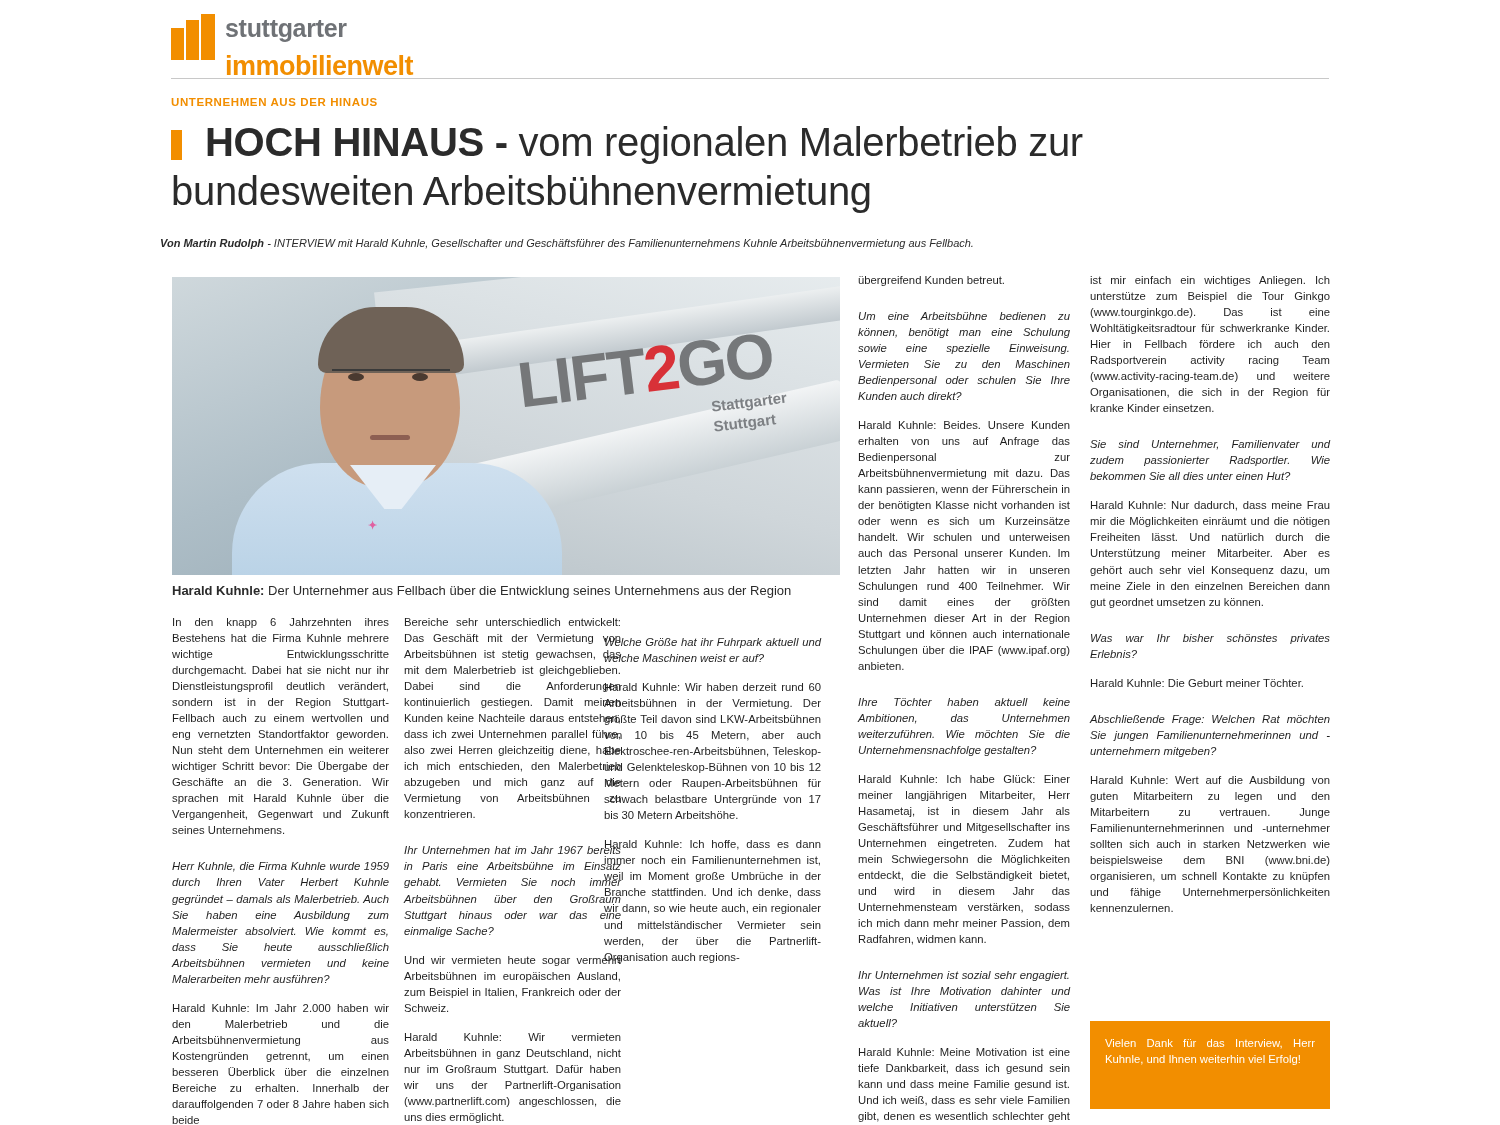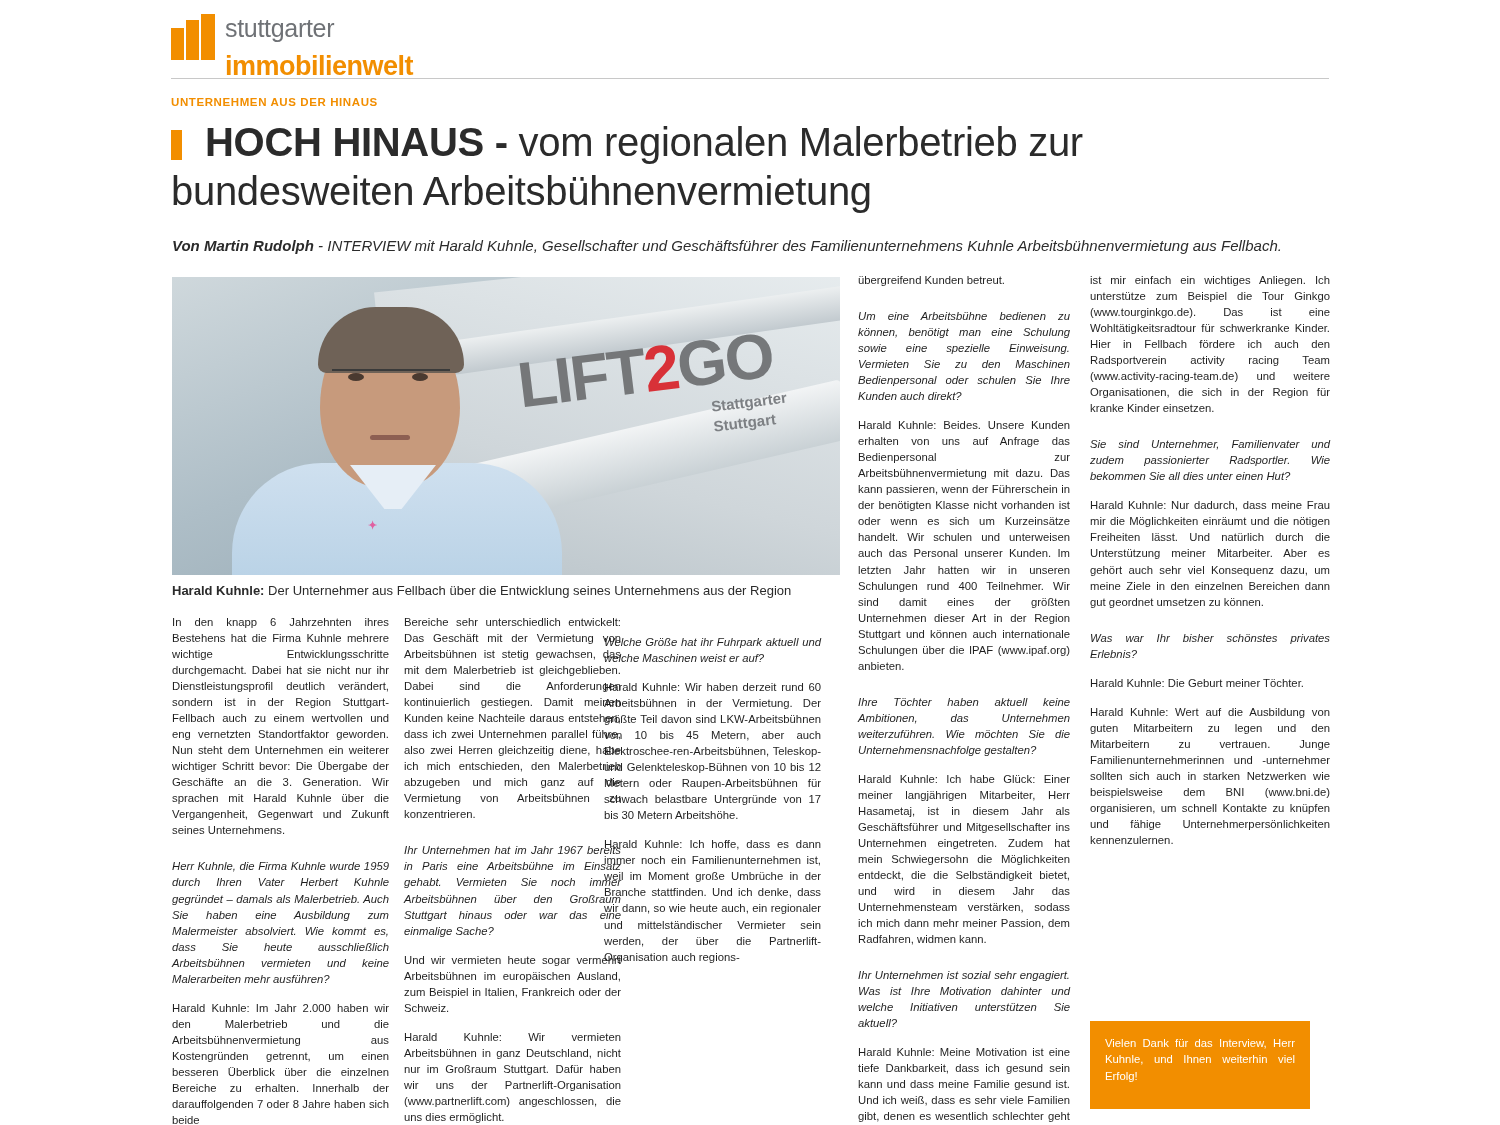--- a/index.html
+++ b/index.html
@@ -40,21 +40,21 @@
   .logo-mark .b2 { left: 15px; top: 6px; width: 13px; height: 40px; }
   .logo-mark .b3 { left: 30px; top: 0px; width: 14px; height: 46px; }
   .logo-text {
     line-height: 1;
     padding-top: 2px;
   }
   .logo-text .l1 {
     font-size: 25px;
     color: #6f7276;
     letter-spacing: -0.3px;
-    font-weight: 400;
+    font-weight: 700;
   }
   .logo-text .l2 {
     font-size: 27px;
     color: #f28e00;
     font-weight: 700;
     letter-spacing: -0.5px;
     margin-top: 12px;
   }
   .rule {
     position: absolute;
@@ -94,24 +94,24 @@
     line-height: 1.22;
     color: #2b2b2b;
     font-weight: 400;
     letter-spacing: -0.3px;
   }
   .headline .strong {
     font-weight: 700;
   }
   .standfirst {
     position: absolute;
-    left: 172px;
+    left: 160px;
     top: 236px;
     width: 1160px;
-    font-size: 15px;
+    font-size: 11px;
     font-style: italic;
     color: #2b2b2b;
     line-height: 1.35;
   }
   .standfirst b { font-style: italic; font-weight: 700; }
 
   
   .photo {
     position: absolute;
     left: 172px;
@@ -260,21 +260,21 @@
   .c1 { left: 172px; }
   .c2 { left: 404px; }
   .c3 { left: 604px; }
   .c4 { left: 858px; top: 272px; width: 212px; }
   .c5 { left: 1090px; top: 272px; width: 240px; }
 
   .thanks {
     position: absolute;
     left: 1090px;
     top: 1021px;
-    width: 220px;
+    width: 240px;
     height: 88px;
     background: #f28e00;
     color: #ffffff;
     font-size: 11.3px;
     line-height: 1.45;
     text-align: justify;
     box-sizing: border-box;
     padding: 14px 15px 0 15px;
     font-weight: 400;
   }
@@ -356,18 +356,19 @@
       <p>Harald Kuhnle: Ich habe Glück: Einer meiner langjährigen Mitarbeiter, Herr Hasametaj, ist in diesem Jahr als Geschäftsführer und Mitgesellschafter ins Unternehmen eingetreten. Zudem hat mein Schwiegersohn die Möglichkeiten entdeckt, die die Selbständigkeit bietet, und wird in diesem Jahr das Unternehmensteam verstärken, sodass ich mich dann mehr meiner Passion, dem Radfahren, widmen kann.</p>
       <p class="q">Ihr Unternehmen ist sozial sehr engagiert. Was ist Ihre Motivation dahinter und welche Initiativen unterstützen Sie aktuell?</p>
       <p>Harald Kuhnle: Meine Motivation ist eine tiefe Dankbarkeit, dass ich gesund sein kann und dass meine Familie gesund ist. Und ich weiß, dass es sehr viele Familien gibt, denen es wesentlich schlechter geht und die große Probleme haben. Diese zu unterstützen</p>
     </div>
   <div class="col c5">
       <p>ist mir einfach ein wichtiges Anliegen. Ich unterstütze zum Beispiel die Tour Ginkgo (www.tourginkgo.de). Das ist eine Wohltätigkeitsradtour für schwerkranke Kinder. Hier in Fellbach fördere ich auch den Radsportverein activity racing Team (www.activity-racing-team.de) und weitere Organisationen, die sich in der Region für kranke Kinder einsetzen.</p>
       <p class="q">Sie sind Unternehmer, Familienvater und zudem passionierter Radsportler. Wie bekommen Sie all dies unter einen Hut?</p>
       <p>Harald Kuhnle: Nur dadurch, dass meine Frau mir die Möglichkeiten einräumt und die nötigen Freiheiten lässt. Und natürlich durch die Unterstützung meiner Mitarbeiter. Aber es gehört auch sehr viel Konsequenz dazu, um meine Ziele in den einzelnen Bereichen dann gut geordnet umsetzen zu können.</p>
       <p class="q">Was war Ihr bisher schönstes privates Erlebnis?</p>
       <p>Harald Kuhnle: Die Geburt meiner Töchter.</p>
+      <p class="q">Abschließende Frage: Welchen Rat möchten Sie jungen Familienunternehmerinnen und -unternehmern mitgeben?</p>
       <p>Harald Kuhnle: Wert auf die Ausbildung von guten Mitarbeitern zu legen und den Mitarbeitern zu vertrauen. Junge Familienunternehmerinnen und -unternehmer sollten sich auch in starken Netzwerken wie beispielsweise dem BNI (www.bni.de) organisieren, um schnell Kontakte zu knüpfen und fähige Unternehmerpersönlichkeiten kennenzulernen.</p>
     </div>
 
   <div class="thanks" style="background: rgb(242, 142, 0);">Vielen Dank für das Interview, Herr Kuhnle, und Ihnen weiterhin viel Erfolg!</div>
 
 </div>
 
 </body></html>

